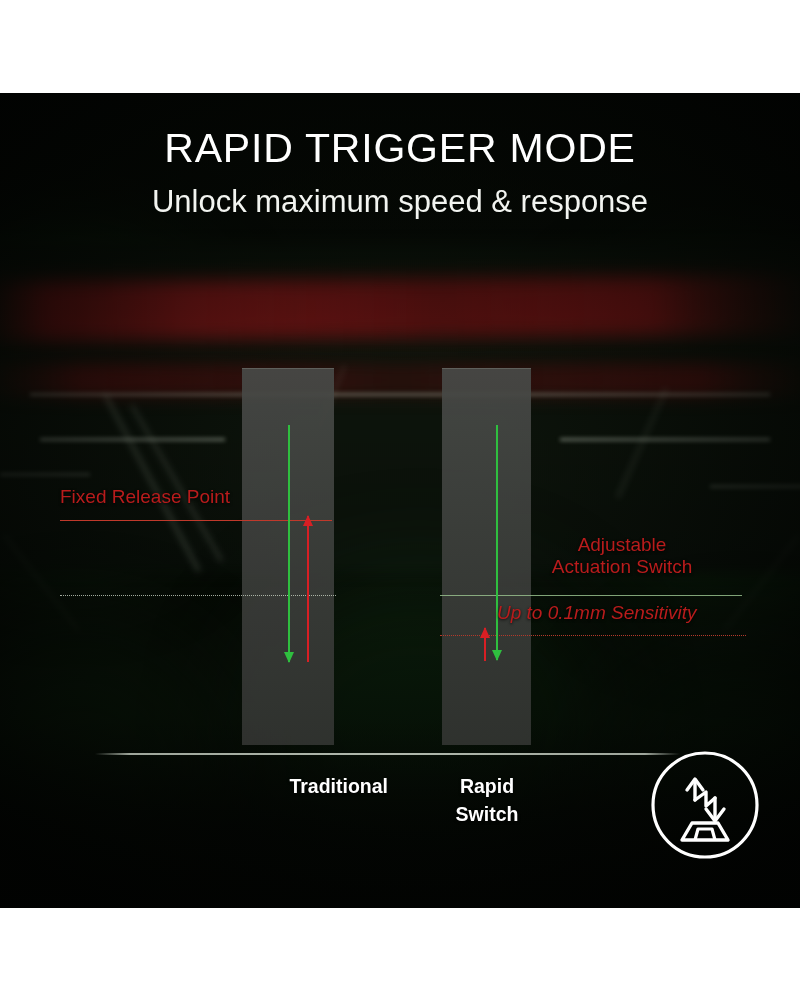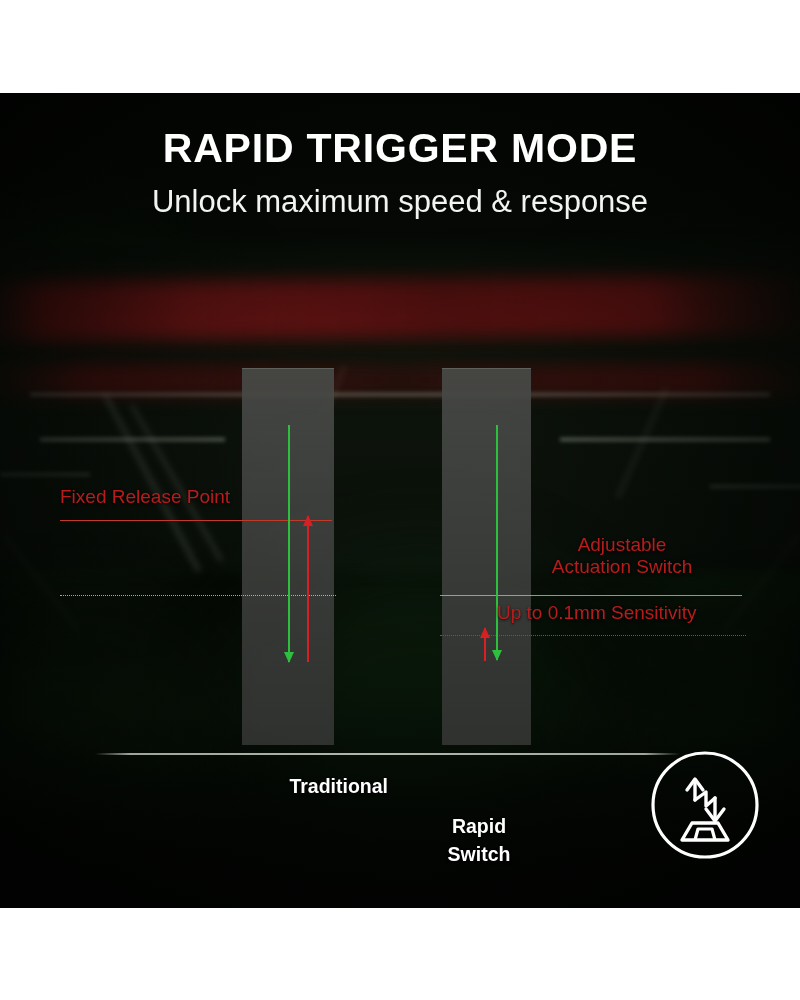--- a/index.html
+++ b/index.html
@@ -77,21 +77,21 @@
     background:linear-gradient(180deg,#060a05 0%, rgba(6,10,5,.85) 45%, rgba(6,10,5,0) 100%);
   }
   .bottom-fade {
     position:absolute; left:0; bottom:0; width:800px; height:190px;
     background:linear-gradient(0deg,#050804 0%, rgba(5,8,4,.8) 45%, rgba(5,8,4,0) 100%);
   }
 
   
   #headings { position:absolute; left:0; top:128px; width:800px; text-align:center; z-index:30; }
   #title {
-    font-size:41px; font-weight:700; letter-spacing:.8px; color:#ffffff; line-height:1.0;
+    font-size:41px; font-weight:400; letter-spacing:.8px; color:#ffffff; line-height:1.0;
   }
   #subtitle {
     margin-top:16px; font-size:31px; font-weight:400; color:#f2f4f0; line-height:1.1;
   }
 
   
   #diagram { position:absolute; left:0; top:0; width:800px; height:1000px; z-index:25; }
 
   .column {
     position:absolute; top:368px; height:377px;
@@ -139,26 +139,26 @@
   .a-red   { color:#d81f24; }
 
   
   .lbl { position:absolute; color:#b91c1c; font-size:19px; font-weight:400; line-height:1.18;
          text-shadow:0 1px 3px rgba(0,0,0,.85); white-space:nowrap; }
   .lbl.right-align { text-align:right; }
 
   #lbl-release   { left:60px;  top:486px; }
   #lbl-actuation { left:60px;  top:565px; }
   #lbl-adjust    { right:58px; top:534px; text-align:center; white-space:normal; width:240px; }
-  #lbl-sens      { left:497px; top:602px; }
+  #lbl-sens      { left:497px; top:602px;font-style:italic; }
 
   .caption { position:absolute; color:#ffffff; font-size:19.5px; font-weight:700; line-height:1.45;
              text-align:center; text-shadow:0 1px 3px rgba(0,0,0,.85); }
   #cap-left  { left:188px; top:772px; width:200px;text-align:right; }
-  #cap-right { left:388px; top:772px; width:182px;margin-top:40px; }
+  #cap-right { left:396px; top:772px; width:182px; }
 
   
   #badge { position:absolute; left:648px; top:748px; width:114px; height:114px; z-index:28; }
 </style>
 </head>
 <body>
 
 <div id="stage">
 
   <div id="photo">

